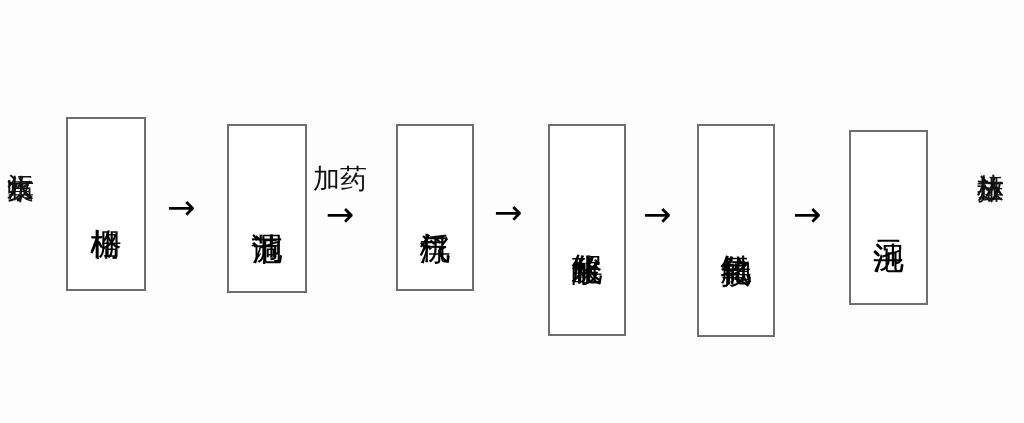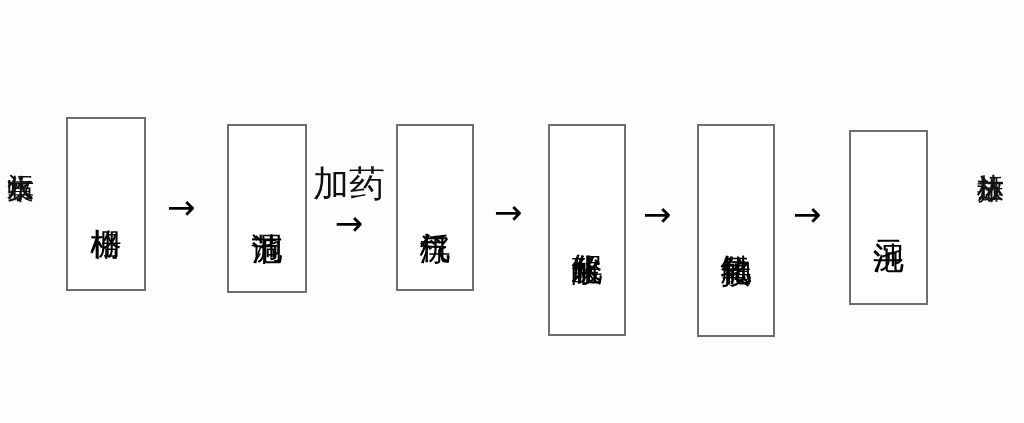--- a/index.html
+++ b/index.html
@@ -78,21 +78,21 @@
 
   
   .arrow-group {
     position: absolute;
     display: flex;
     flex-direction: column;
     align-items: center;
   }
   #arrow-group-1 { left: 313px; top: 166px; }
   .arrow-group .arrow-caption {
-    font-size: 36px;
+    font-size: 27px;
     line-height: 1;
     color: #111111;
     white-space: nowrap;
     font-family: Liberation Serif, serif;
   }
   .arrow-group .arrow-inline {
     font-size: 34px;
     line-height: 1;
     color: #000000;
     margin-top: 4px;

